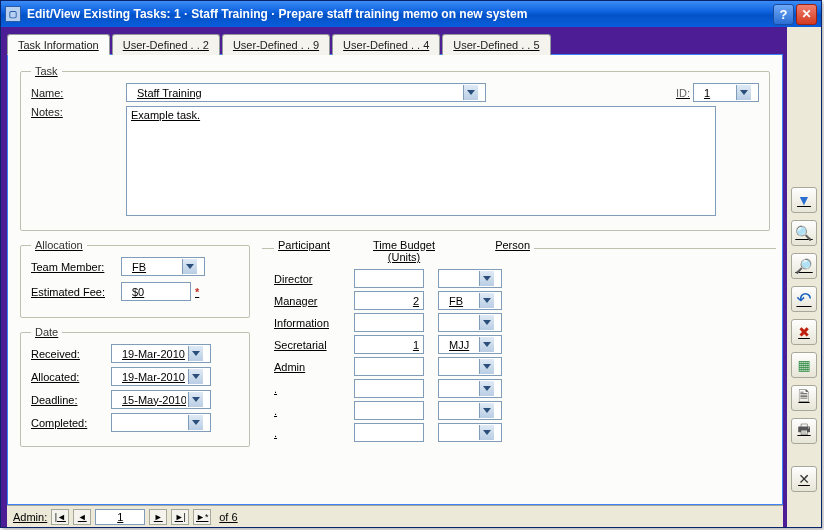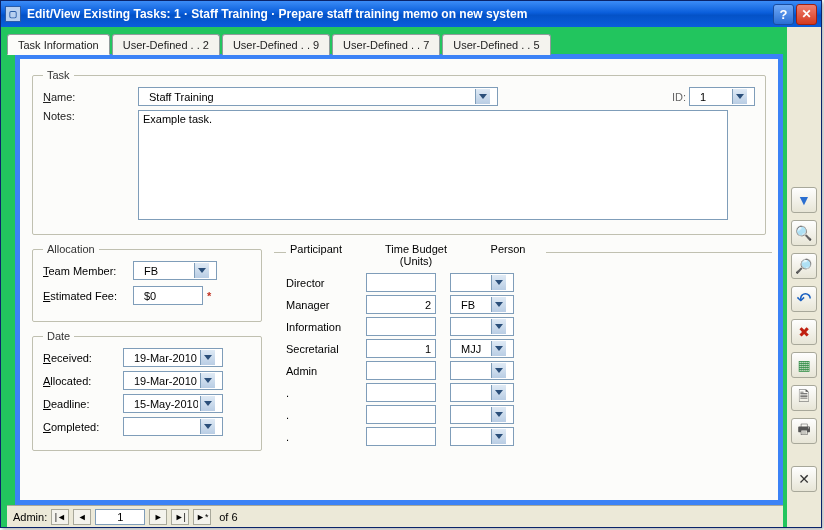--- a/index.html
+++ b/index.html
@@ -49,21 +49,22 @@
     border-radius: 3px;
     display: flex; align-items: center; justify-content: center;
     font-weight: bold;
     font-family: Arial;
   }
   .winbtn.help { background: linear-gradient(#6fa8f7,#2a6ed4); border:1px solid #1a4da0; color:#fff; font-size:13px;}
   .winbtn.close { background: linear-gradient(#f08070,#d43a20); border:1px solid #a02010; color:#fff; font-size:12px;}
   .client {
     flex: 1;
     display: flex;
-    background: #22c55e;
+    background: #4c1d95;
+    text-decoration: underline;
   }
   .mainarea {
     flex: 1;
     display: flex;
     flex-direction: column;
     padding: 6px 4px 0 6px;
   }
   .tabs {
     display: flex;
     position: relative;
@@ -79,27 +80,26 @@
     border-radius: 3px 3px 0 0;
     color: #222;
     cursor: default;
   }
   .tab.active {
     background: #fcfcfa;
     border-bottom: 1px solid #fcfcfa;
     position: relative;
   }
   .tabpanel {
-    border: 5px solid #3b82f6;
+    border: 1px solid #3b82f6;
     background: #fcfcfa;
     flex: 1;
     padding: 10px 12px 6px 12px;
     position: relative;
     z-index: 1;
-    margin-left: 8px;
   }
   fieldset.group {
     border: 1px solid #c0c0b0;
     border-radius: 2px;
     margin: 0 0 8px 0;
     padding: 6px 10px 10px 10px;
     background: transparent;
   }
   fieldset.group > legend {
     font-size: 11px;
@@ -144,21 +144,21 @@
   .lower { display: flex; gap: 18px; }
   .col-left { width: 230px; }
   .col-right { flex: 1; }
   .alloc-row { display:flex;align-items:center; margin-bottom:6px;}
   .alloc-row .lbl { width: 90px; }
   .dates-row { display:flex;align-items:center; margin-bottom:4px;}
   .dates-row .lbl { width: 80px; }
   .participants-header { display:flex; margin-bottom:6px; padding-left:6px; }
   .participants-header .ph1 { width: 80px; }
   .participants-header .ph2 { width: 100px; text-align:center;}
-  .participants-header .ph3 { width: 80px; text-align:center; padding-left:8px;}
+  .participants-header .ph3 { width: 80px; text-align:right; padding-left:8px;}
   .prow { display:flex; align-items:center; margin-bottom:3px; padding-left:6px;}
   .prow .plbl { width: 80px; }
   .numfield {
     border:1px solid #7f9db9; background:#fff; height:19px; width:70px;
     text-align:right; padding:1px 4px; font:inherit;
     display:flex;align-items:center;justify-content:flex-end;
   }
   .minicombo {
     width: 64px;
   }
@@ -223,21 +223,21 @@
     </div>
   </div>
 
   <div class="client">
     <div class="mainarea">
 
       <div class="tabs">
         <div class="tab active">Task Information</div>
         <div class="tab">User-Defined . . 2</div>
         <div class="tab">User-Defined . . 9</div>
-        <div class="tab">User-Defined . . 7</div>
+        <div class="tab">User-Defined . . 4</div>
         <div class="tab">User-Defined . . 5</div>
       </div>
 
       <div class="tabpanel">
 
         <fieldset class="group">
           <legend>Task</legend>
 
           <div class="row">
             <div class="label"><span class="under">N</span><span>ame:</span></div>

